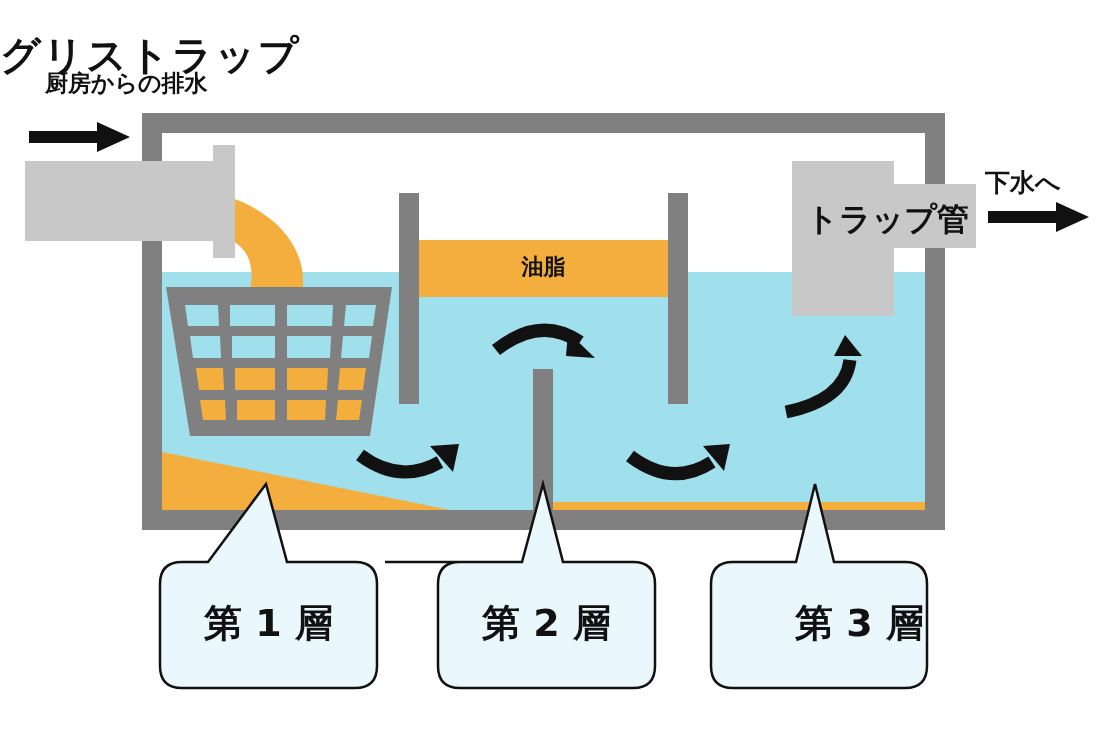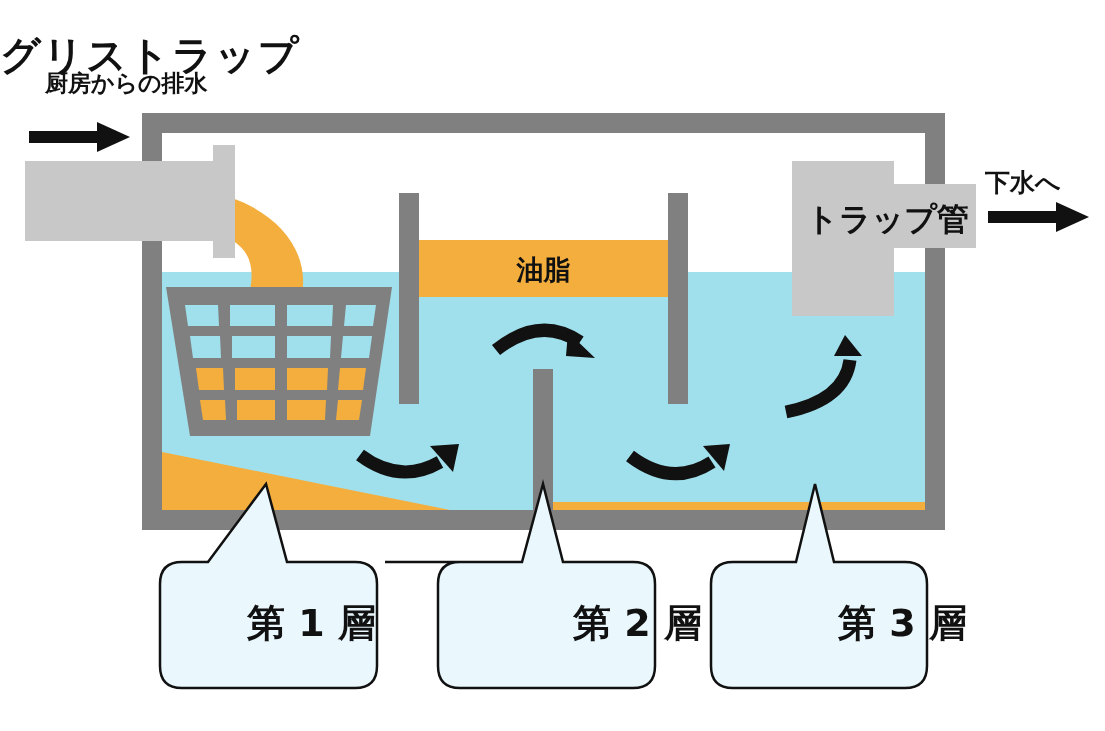--- a/index.html
+++ b/index.html
@@ -4,22 +4,22 @@
 <style>
   html, body { margin: 0; padding: 0; background: #ffffff; }
   body { width: 1105px; height: 731px; position: relative; overflow: hidden;
          font-family: "DejaVu Sans", "Liberation Sans", sans-serif; }
   svg { position: absolute; left: 0; top: 0; }
   .label { position: absolute; font-weight: bold; color: #111; white-space: nowrap; }
   .title { left: 0; width: 882px; top: 28px; text-align: left; font-size: 40px; letter-spacing: 2px; }
   .inflow { left: 25px; top: 68px; font-size: 23px; margin-left: 20px; }
   .outflow { left: 985px; top: 150px; font-size: 25px; margin-top: 16px; }
   .trap-label { left: 806px; top: 198px; font-size: 32px; }
-  .oil-label { left: 419px; width: 249px; top: 252px; text-align: center; font-size: 27px; }
-  .callout-text { position: absolute; font-weight: bold; font-size: 38px; text-align: right; width: 215px; top: 598px; }
+  .oil-label { left: 419px; width: 249px; top: 252px; text-align: center; font-size: 22px; }
+  .callout-text { position: absolute; font-weight: bold; font-size: 38px; text-align: center; width: 215px; top: 598px; }
 </style>
 </head>
 <body>
 
 <svg width="1105" height="731" viewBox="0 0 1105 731">
 
   <rect x="162" y="272" width="763" height="238" fill="#a0e0ec"></rect>
 
   <polygon points="162,452 460,512 162,512" fill="#f4ae3e"></polygon>
 
@@ -105,14 +105,14 @@
   </g>
 </svg>
 
 <div class="label title">グリストラップ</div>
 <div class="label inflow">厨房からの排水</div>
 <div class="label outflow">下水へ</div>
 <div class="label trap-label">トラップ管</div>
 <div class="label oil-label">油脂</div>
 
 <div class="label callout-text" style="left:161px;">第 1 層</div>
-<div class="label callout-text" style="left:455px;padding-left:32px;">第 2 層</div>
+<div class="label callout-text" style="left:439px;">第 2 層</div>
 <div class="label callout-text" style="left:712px;padding-left:40px;">第 3 層</div>
 
 </body></html>

